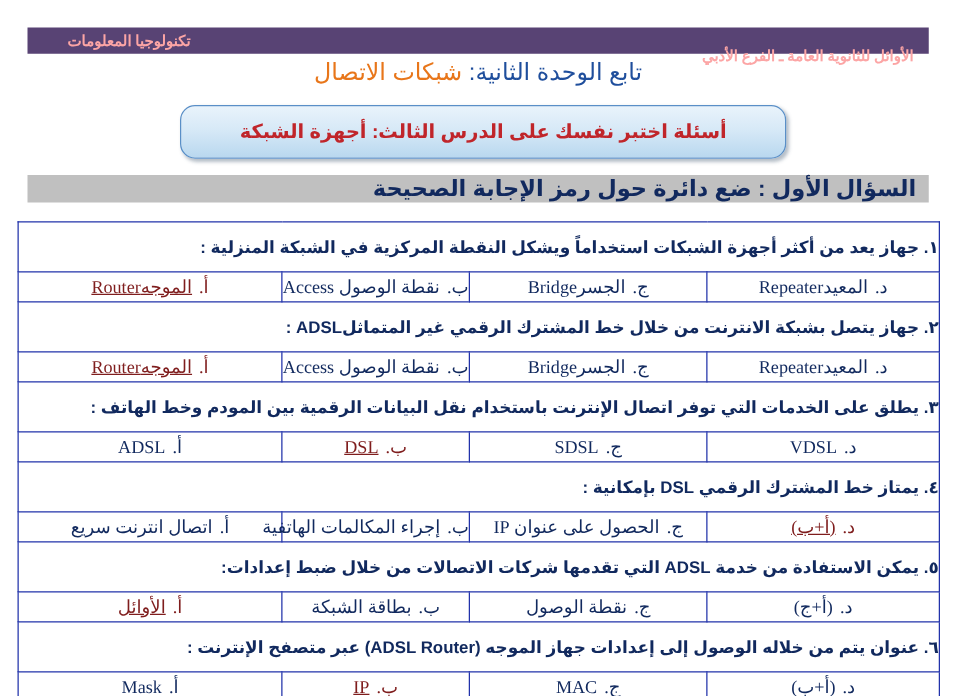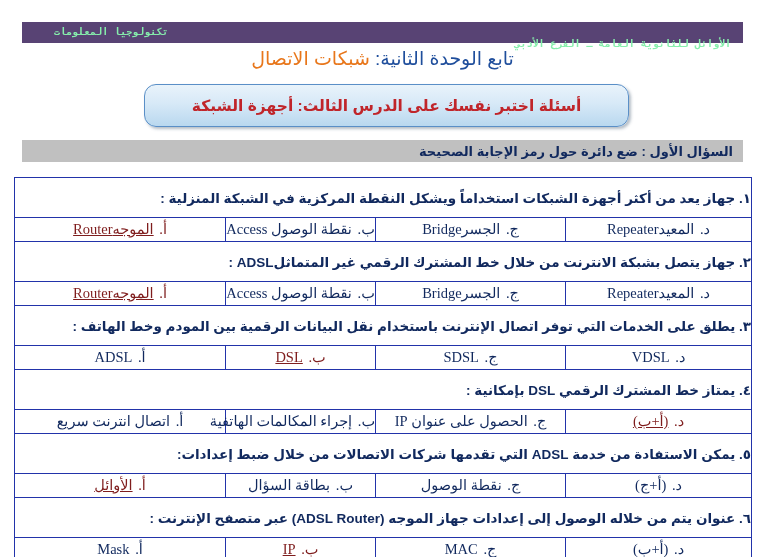--- a/index.html
+++ b/index.html
@@ -25,26 +25,26 @@
     width: 721px;
     height: 21px;
     background: #584374;
     display: flex;
     align-items: center;
     justify-content: space-between;
     box-sizing: border-box;
     padding: 0 12px 0 32px;
   }
   .banner-text {
-    color: #86efac;
-    font-size: 10px;
+    color: #fca5a5;
+    font-size: 12px;
     font-weight: bold;
     white-space: nowrap;
     line-height: 1;
-    font-family: Liberation Mono, monospace;
+    font-family: Liberation Serif, serif;
   }
   .banner-right { direction: rtl; margin-top: 24px; }
   .banner-left  { direction: rtl; }
 
   
   .page-title {
     position: absolute;
     left: 0;
     top: 48px;
     width: 765px;
@@ -91,21 +91,21 @@
     height: 22px;
     background: #c0c0c0;
     display: flex;
     align-items: center;
     justify-content: flex-start;
     box-sizing: border-box;
     padding: 0 10px;
   }
   .instruction-text {
     color: #11295e;
-    font-size: 13px;
+    font-size: 18px;
     font-weight: bold;
     white-space: nowrap;
     font-family: "Liberation Sans", "DejaVu Sans", sans-serif;
   }
 
   
   .qtable {
     position: absolute;
     left: 14px;
     top: 177px;
@@ -214,21 +214,21 @@
         <td class="opt-cell"><span class="opt-letter">ج.</span> <span class="opt-answer">الحصول على عنوان IP</span></td>
         <td class="opt-cell"><span class="opt-letter">ب.</span> <span class="opt-answer">إجراء المكالمات الهاتفية</span></td>
         <td class="opt-cell"><span class="opt-letter">أ.</span> <span class="opt-answer">اتصال انترنت سريع</span></td>
       </tr>
       <tr>
         <td class="q-stem-cell" colspan="4"><span class="q-stem">٥. يمكن الاستفادة من خدمة ADSL التي تقدمها شركات الاتصالات من خلال ضبط إعدادات:</span></td>
       </tr>
       <tr>
         <td class="opt-cell"><span class="opt-letter">د.</span> <span class="opt-answer">(أ+ج)</span></td>
         <td class="opt-cell"><span class="opt-letter">ج.</span> <span class="opt-answer">نقطة الوصول</span></td>
-        <td class="opt-cell"><span class="opt-letter">ب.</span> <span class="opt-answer">بطاقة السؤال</span></td>
+        <td class="opt-cell"><span class="opt-letter">ب.</span> <span class="opt-answer">بطاقة الشبكة</span></td>
         <td class="opt-cell correct"><span class="opt-letter">أ.</span> <span class="opt-answer">الأوائل</span></td>
       </tr>
       <tr>
         <td class="q-stem-cell" colspan="4"><span class="q-stem">٦. عنوان  يتم من خلاله الوصول إلى إعدادات جهاز الموجه (ADSL Router) عبر متصفح الإنترنت :</span></td>
       </tr>
       <tr>
         <td class="opt-cell"><span class="opt-letter">د.</span> <span class="opt-answer">(أ+ب)</span></td>
         <td class="opt-cell"><span class="opt-letter">ج.</span> <span class="opt-answer">MAC</span></td>
         <td class="opt-cell correct"><span class="opt-letter">ب.</span> <span class="opt-answer">IP</span></td>
         <td class="opt-cell"><span class="opt-letter">أ.</span> <span class="opt-answer">Mask</span></td>

